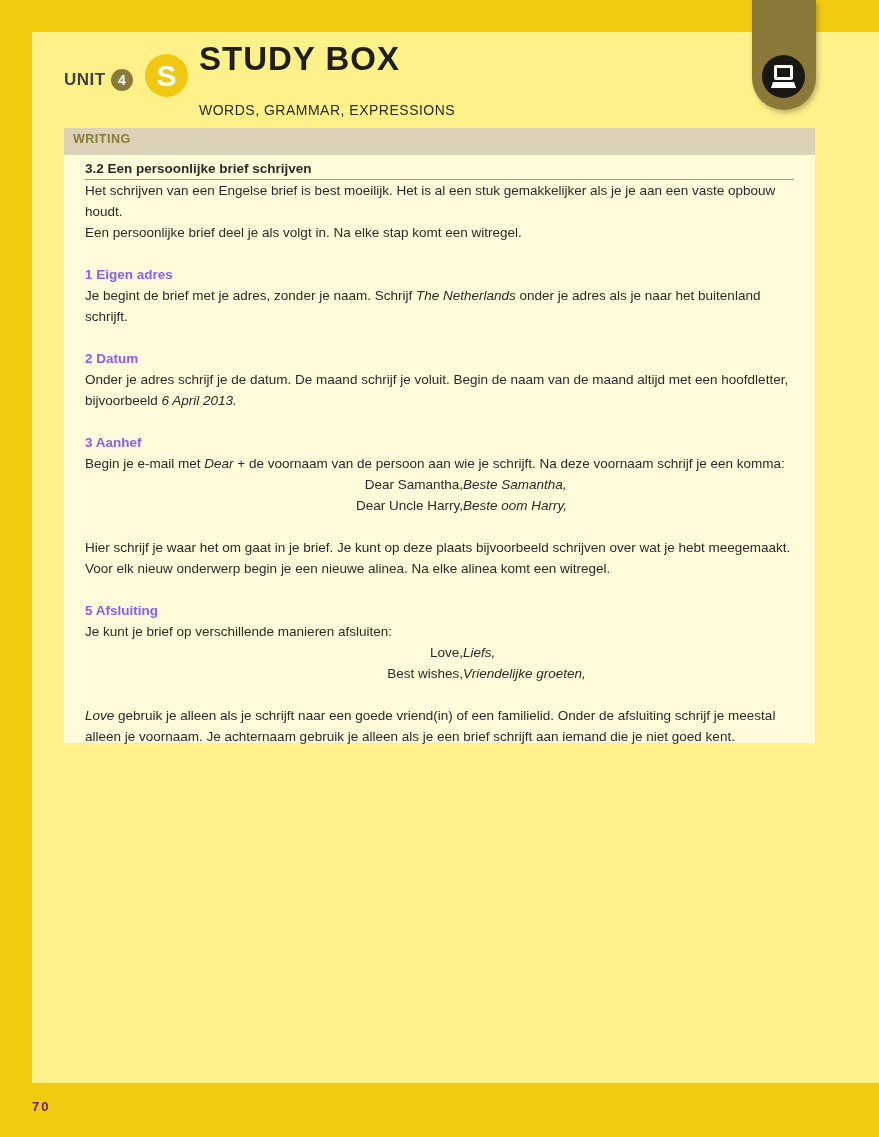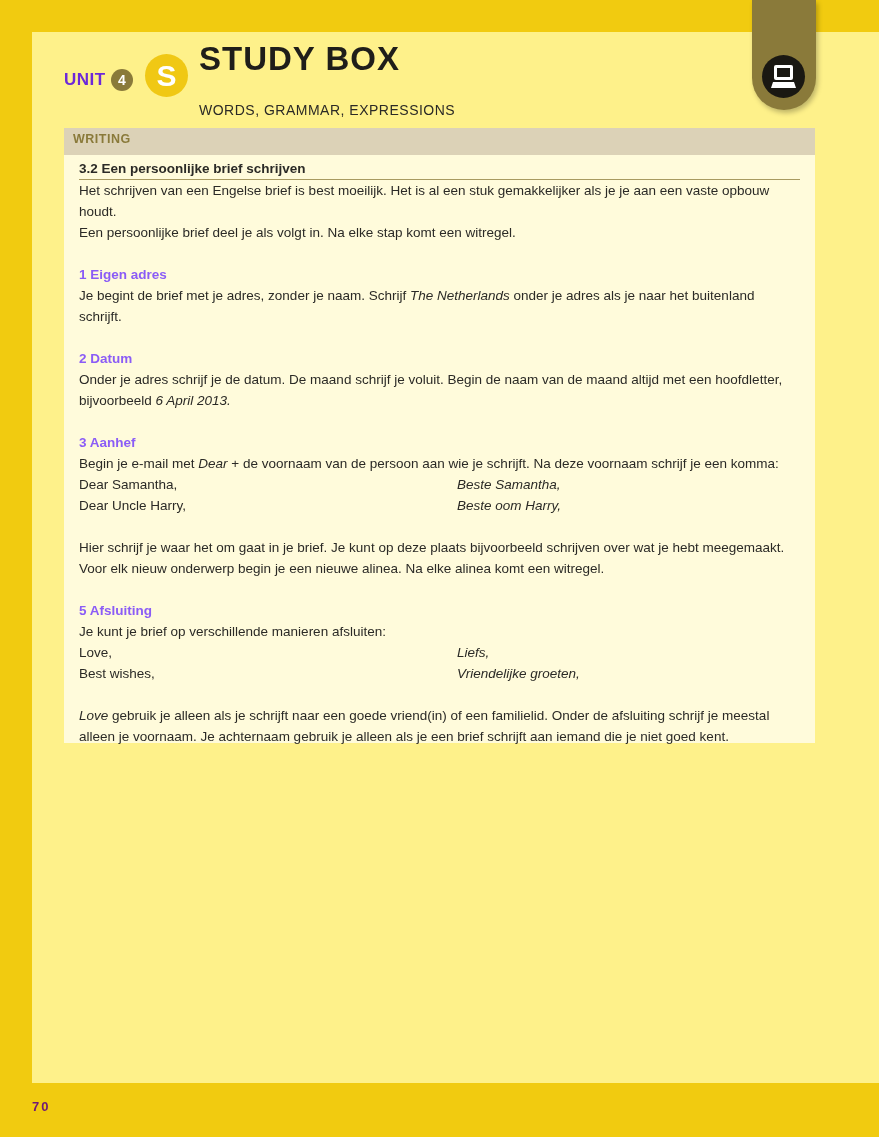--- a/index.html
+++ b/index.html
@@ -3,35 +3,35 @@
 <meta charset="utf-8">
 <style>
   html, body { margin:0; padding:0; }
   body { width:879px; height:1137px; background:#f1cb10; position:relative; overflow:hidden;
          font-family:"Liberation Sans", "DejaVu Sans", sans-serif; color:#2b2a26; }
   .page-inner { position:absolute; left:32px; top:32px; width:847px; height:1051px; background:#fef18a; }
   .tab { position:absolute; left:752px; top:0; width:64px; height:110px; background:#8a7a3a;
          border-radius:0 0 32px 32px; box-shadow:2px 3px 5px rgba(0,0,0,0.25); }
   .tab-circle { position:absolute; left:10px; top:55px; width:43px; height:43px; border-radius:50%; background:#1a1812; }
   .tab-circle svg { position:absolute; left:8px; top:9px; }
-  .unit-label { position:absolute; left:64px; top:70px; font-weight:bold; font-size:17px; letter-spacing:0.5px; color:#6d28d9; }
+  .unit-label { position:absolute; left:64px; top:70px; font-weight:bold; font-size:17px; letter-spacing:0.5px; color:#404040; }
   .unit-num { position:absolute; left:111px; top:69px; width:22px; height:22px; border-radius:50%; background:#8a7a3a;
               color:#fff; font-weight:bold; font-size:14px; text-align:center; line-height:22px; }
   .s-badge { position:absolute; left:145px; top:54px; width:43px; height:43px; border-radius:50%; background:#f0c814;
              color:#fff; font-weight:bold; font-size:30px; text-align:center; line-height:43px; }
   .title { position:absolute; left:199px; top:39px; font-weight:bold; font-size:33px; letter-spacing:1px; color:#1f1e1a; line-height:40px; }
   .subtitle { position:absolute; left:199px; top:94px; font-size:14px; letter-spacing:0.5px; color:#2b2a26;margin-top:8px; }
   .box { position:absolute; left:64px; top:128px; width:751px; height:615px; background:#fffbdb; }
   .box-header { height:27px; background:#dcd2b7; color:#8a7a3a; font-weight:bold; font-size:12.5px; letter-spacing:0.5px;
                 padding-left:9px; line-height:22px; }
-  .box-content { padding:0 15px; font-size:13.5px; line-height:21px; }
+  .box-content { padding:0 21px; font-size:13.5px; line-height:21px; }
   .sec-title { font-weight:bold; font-size:13.5px; border-bottom:1px solid #a89a60; padding-top:4px; line-height:20px; }
   .h { font-weight:bold; color:#8b5cf6; }
   .blank { height:21px; }
-  .row { display:flex; }
+  .row { display:flex;text-align:right; }
   .row .c1 { width:378px; }
   .row .c2 { font-style:italic; }
   i { font-style:italic; }
   .page-num { position:absolute; left:32px; top:1099px; font-weight:bold; font-size:13px; letter-spacing:2px; color:#701a75; }
 </style>
 </head>
 <body>
 
 <div class="page-inner"></div>
 

